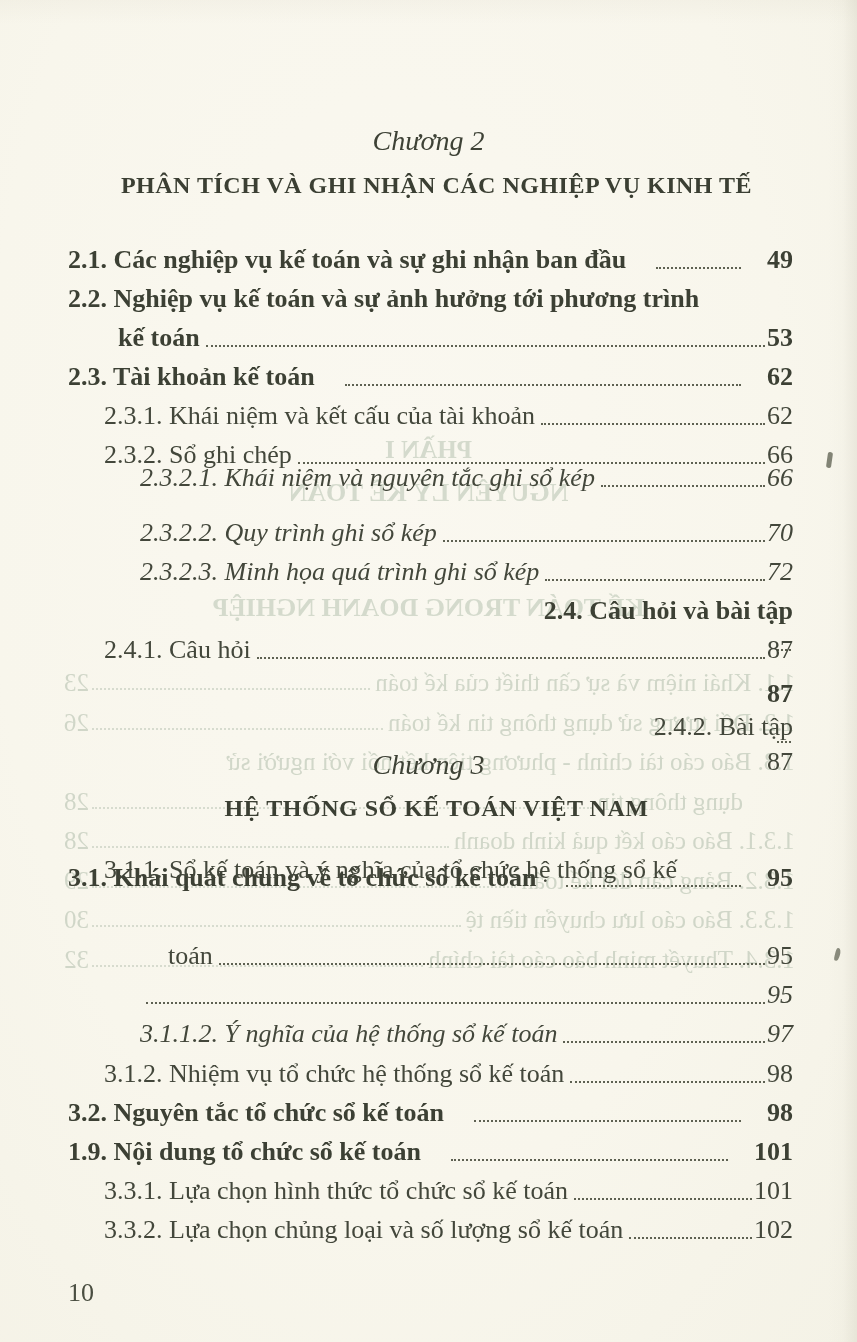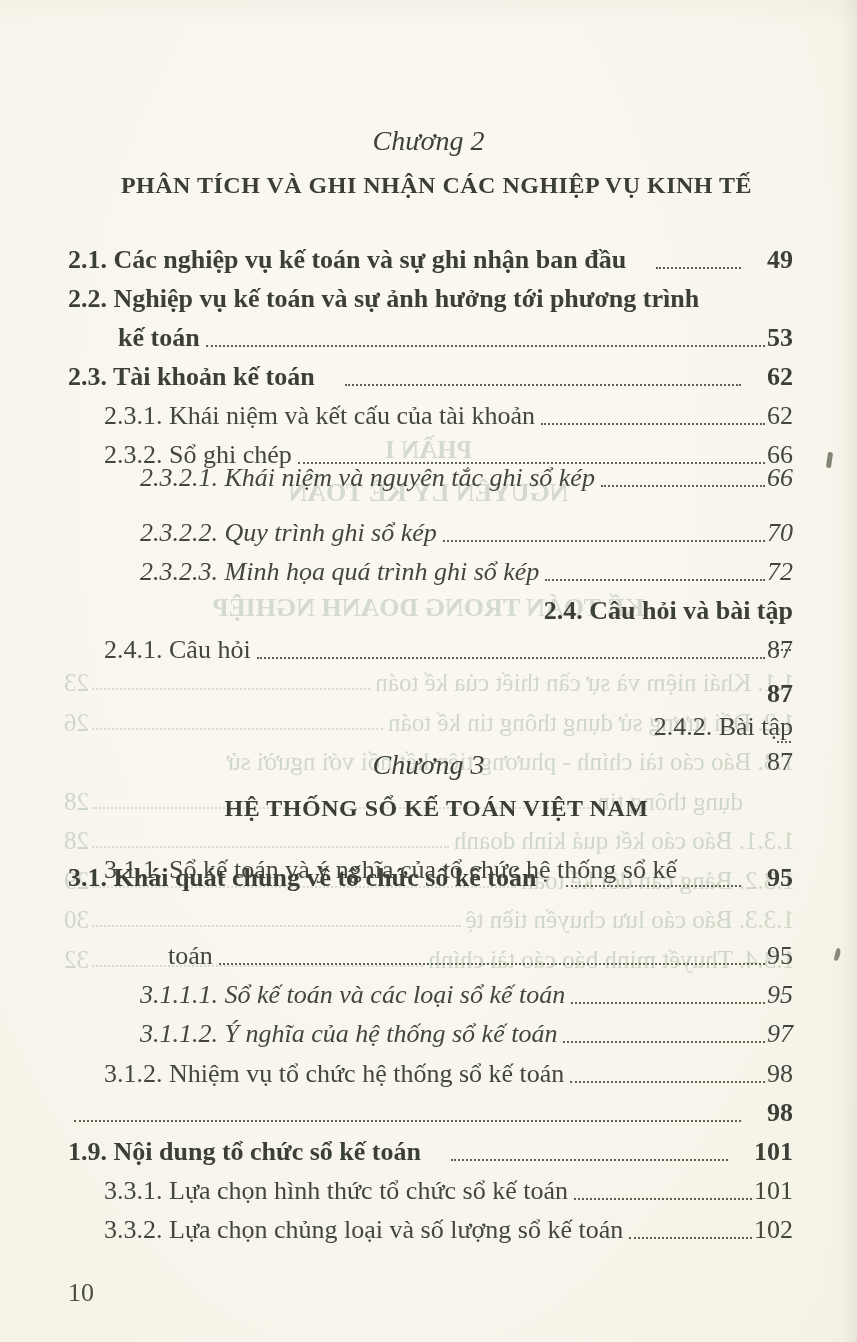--- a/index.html
+++ b/index.html
@@ -199,35 +199,35 @@
       </div>
       <div class="toc-row style-regular indent-1" style="top: 856px;">
         <span class="label">3.1.1. Sổ kế toán và ý nghĩa của tổ chức hệ thống sổ kế</span>
       </div>
       <div class="toc-row style-regular indent-c2" style="top: 942.2px;">
         <span class="label">toán</span>
         <span class="leader"></span>
         <span class="pagenum">95</span>
       </div>
       <div class="toc-row style-italic indent-2" style="top: 981.3px;">
-        <span class="label">3.1.1.1. Sổ kế toán và các loại sổ kế toán</span>
         <span class="leader"></span>
         <span class="pagenum">95</span>
       </div>
       <div class="toc-row style-italic indent-2" style="top: 1020.4px;">
         <span class="label">3.1.1.2. Ý nghĩa của hệ thống sổ kế toán</span>
         <span class="leader"></span>
         <span class="pagenum">97</span>
       </div>
       <div class="toc-row style-regular indent-1" style="top: 1059.5px;">
         <span class="label">3.1.2. Nhiệm vụ tổ chức hệ thống sổ kế toán</span>
         <span class="leader"></span>
         <span class="pagenum">98</span>
       </div>
       <div class="toc-row style-bold indent-0" style="top: 1098.6px;">
+        <span class="label">3.2. Nguyên tắc tổ chức sổ kế toán</span>
         <span class="leader"></span>
         <span class="pagenum">98</span>
       </div>
       <div class="toc-row style-bold indent-0" style="top: 1137.7px;">
         <span class="label">1.9. Nội dung tổ chức sổ kế toán</span>
         <span class="leader"></span>
         <span class="pagenum">101</span>
       </div>
       <div class="toc-row style-regular indent-1" style="top: 1176.8px;">
         <span class="label">3.3.1. Lựa chọn hình thức tổ chức sổ kế toán</span>

